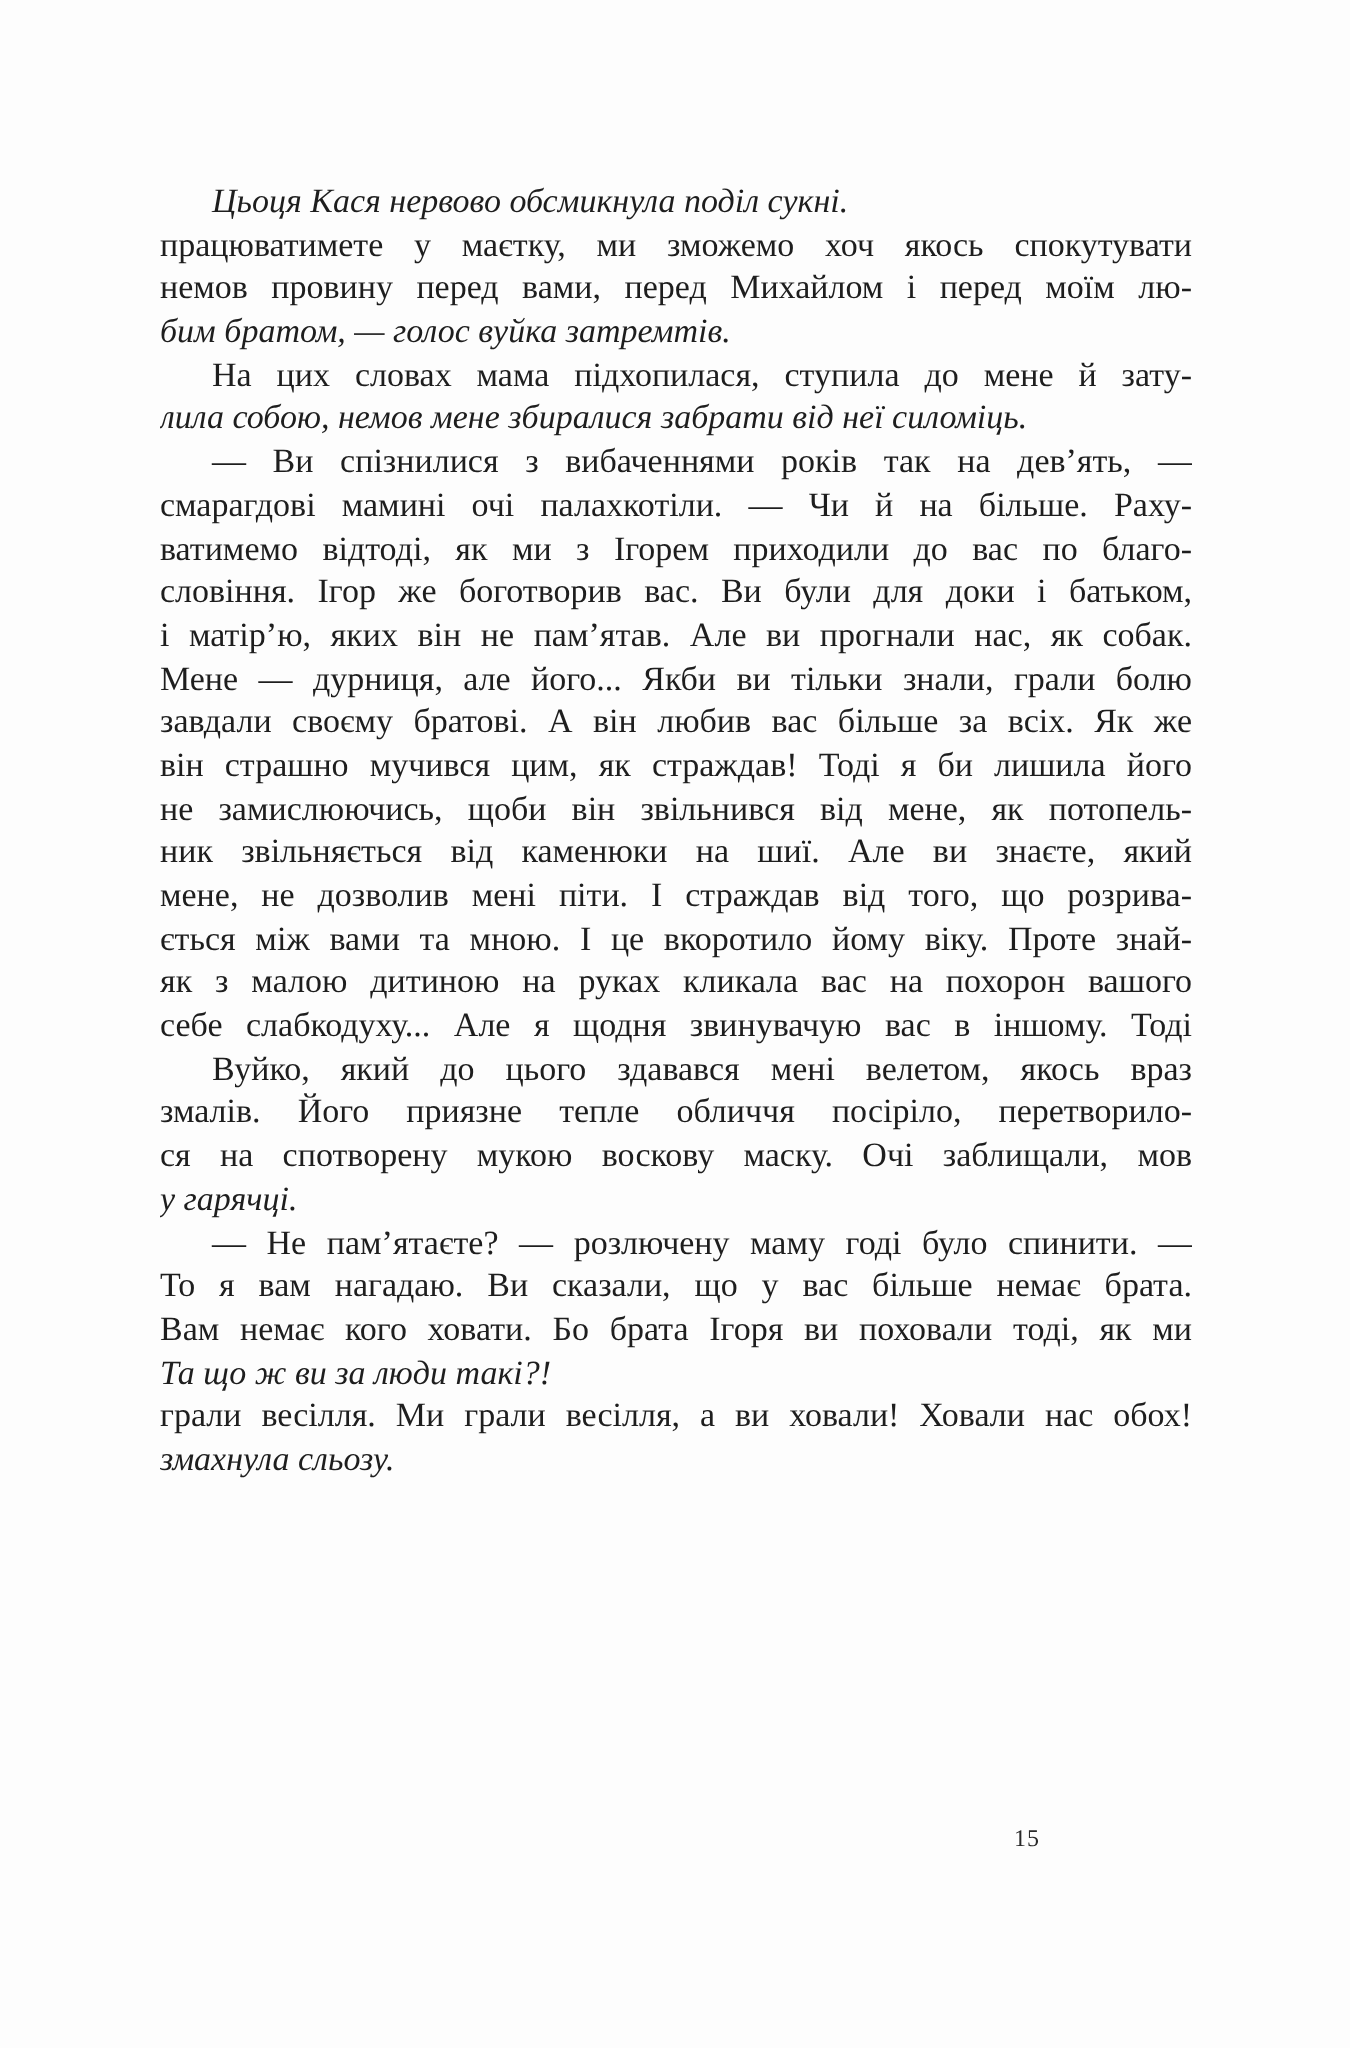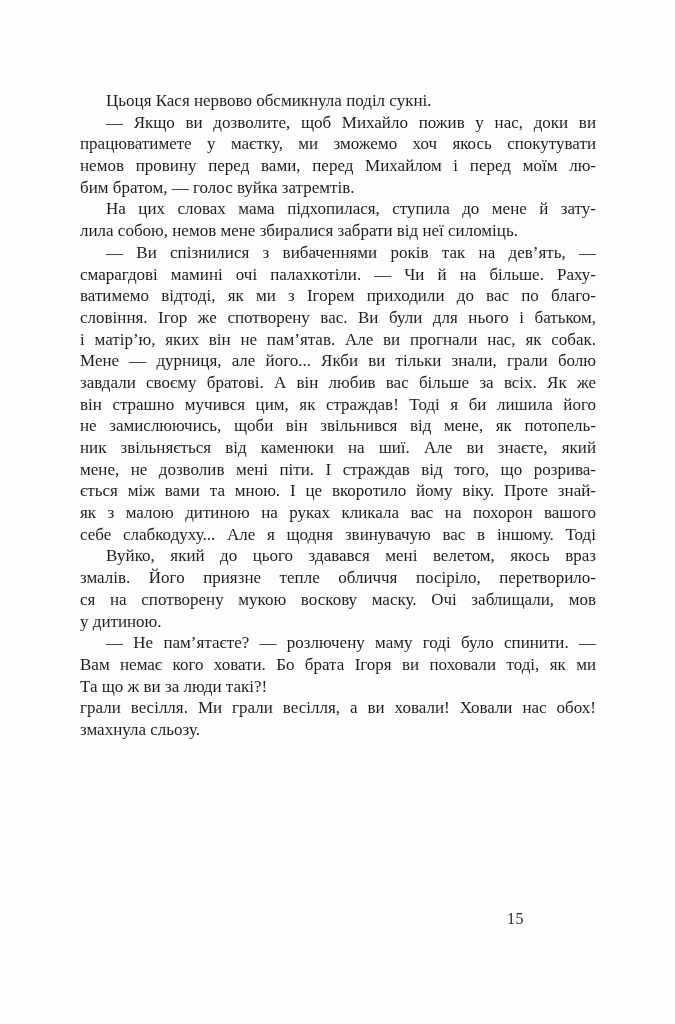--- a/index.html
+++ b/index.html
@@ -34,76 +34,77 @@
     font-size: 17px;
     line-height: 21.7px;
     height: 21.7px;
     text-align: justify;
     text-align-last: justify;
     overflow: hidden;
   }
   .line.last {
     text-align: right;
     text-align-last: left;
+    font-style: italic;
   }
   .line.first {
     text-indent: 26px;
   }
   .page-number {
     position: absolute;
     left: 507px;
     top: 908px;
-    font-size: 16px;
+    font-size: 12px;
     line-height: 22px;
     color: #2a2a2a;
     letter-spacing: 0.5px;
   }
 </style>
 </head>
 <body>
 
 <div class="book-page">
   <div class="text-block">
       <div class="paragraph">
         <div class="line first last">Цьоця Кася нервово обсмикнула поділ сукні.</div>
       </div>
       <div class="paragraph">
-        <div class="line first">— Якщо ви дозволите, щоб Михайло пожив у нас, доки ви</div>
         <div class="line">працюватимете у маєтку, ми зможемо хоч якось спокутувати</div>
         <div class="line">немов провину перед вами, перед Михайлом і перед моїм лю-</div>
         <div class="line last">бим братом, — голос вуйка затремтів.</div>
       </div>
       <div class="paragraph">
         <div class="line first">На цих словах мама підхопилася, ступила до мене й зату-</div>
         <div class="line last">лила собою, немов мене збиралися забрати від неї силоміць.</div>
       </div>
       <div class="paragraph">
         <div class="line first">— Ви спізнилися з вибаченнями років так на дев’ять, —</div>
         <div class="line">смарагдові мамині очі палахкотіли. — Чи й на більше. Раху-</div>
         <div class="line">ватимемо відтоді, як ми з Ігорем приходили до вас по благо-</div>
-        <div class="line">словіння. Ігор же спотворену вас. Ви були для нього і батьком,</div>
+        <div class="line">словіння. Ігор же боготворив вас. Ви були для доки і батьком,</div>
         <div class="line">і матір’ю, яких він не пам’ятав. Але ви прогнали нас, як собак.</div>
         <div class="line">Мене — дурниця, але його... Якби ви тільки знали, грали болю</div>
         <div class="line">завдали своєму братові. А він любив вас більше за всіх. Як же</div>
         <div class="line">він страшно мучився цим, як страждав! Тоді я би лишила його</div>
         <div class="line">не замислюючись, щоби він звільнився від мене, як потопель-</div>
         <div class="line">ник звільняється від каменюки на шиї. Але ви знаєте, який</div>
         <div class="line">мене, не дозволив мені піти. І страждав від того, що розрива-</div>
         <div class="line">ється між вами та мною. І це вкоротило йому віку. Проте знай-</div>
         <div class="line">як з малою дитиною на руках кликала вас на похорон вашого</div>
         <div class="line">себе слабкодуху... Але я щодня звинувачую вас в іншому. Тоді</div>
       </div>
       <div class="paragraph">
         <div class="line first">Вуйко, який до цього здавався мені велетом, якось враз</div>
         <div class="line">змалів. Його приязне тепле обличчя посіріло, перетворило-</div>
         <div class="line">ся на спотворену мукою воскову маску. Очі заблищали, мов</div>
-        <div class="line last">у дитиною.</div>
+        <div class="line last">у гарячці.</div>
       </div>
       <div class="paragraph">
         <div class="line first">— Не пам’ятаєте? — розлючену маму годі було спинити. —</div>
+        <div class="line">То я вам нагадаю. Ви сказали, що у вас більше немає брата.</div>
         <div class="line">Вам немає кого ховати. Бо брата Ігоря ви поховали тоді, як ми</div>
         <div class="line last">Та що ж ви за люди такі?!</div>
         <div class="line">грали весілля. Ми грали весілля, а ви ховали! Ховали нас обох!</div>
       </div>
       <div class="paragraph">
         <div class="line last">змахнула сльозу.</div>
       </div>
     </div>
   <div class="page-number">15</div>
 </div>

